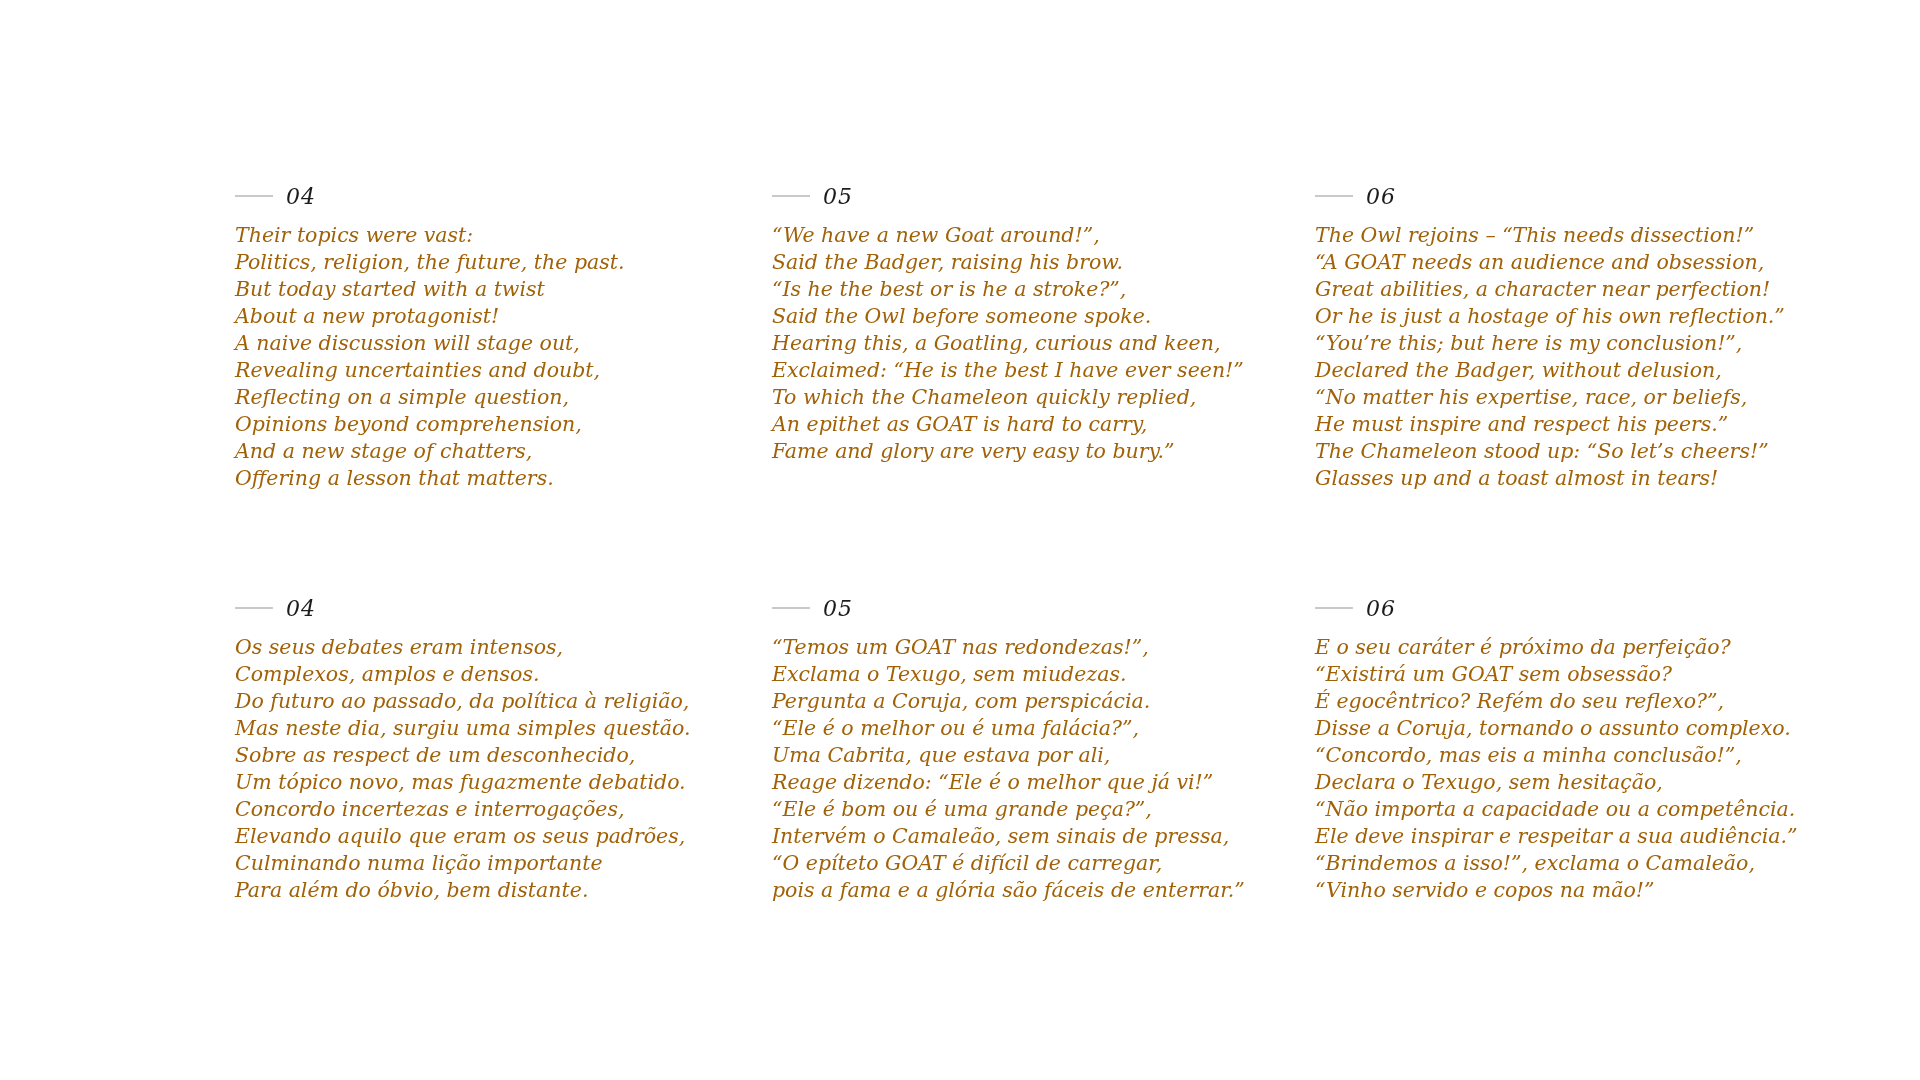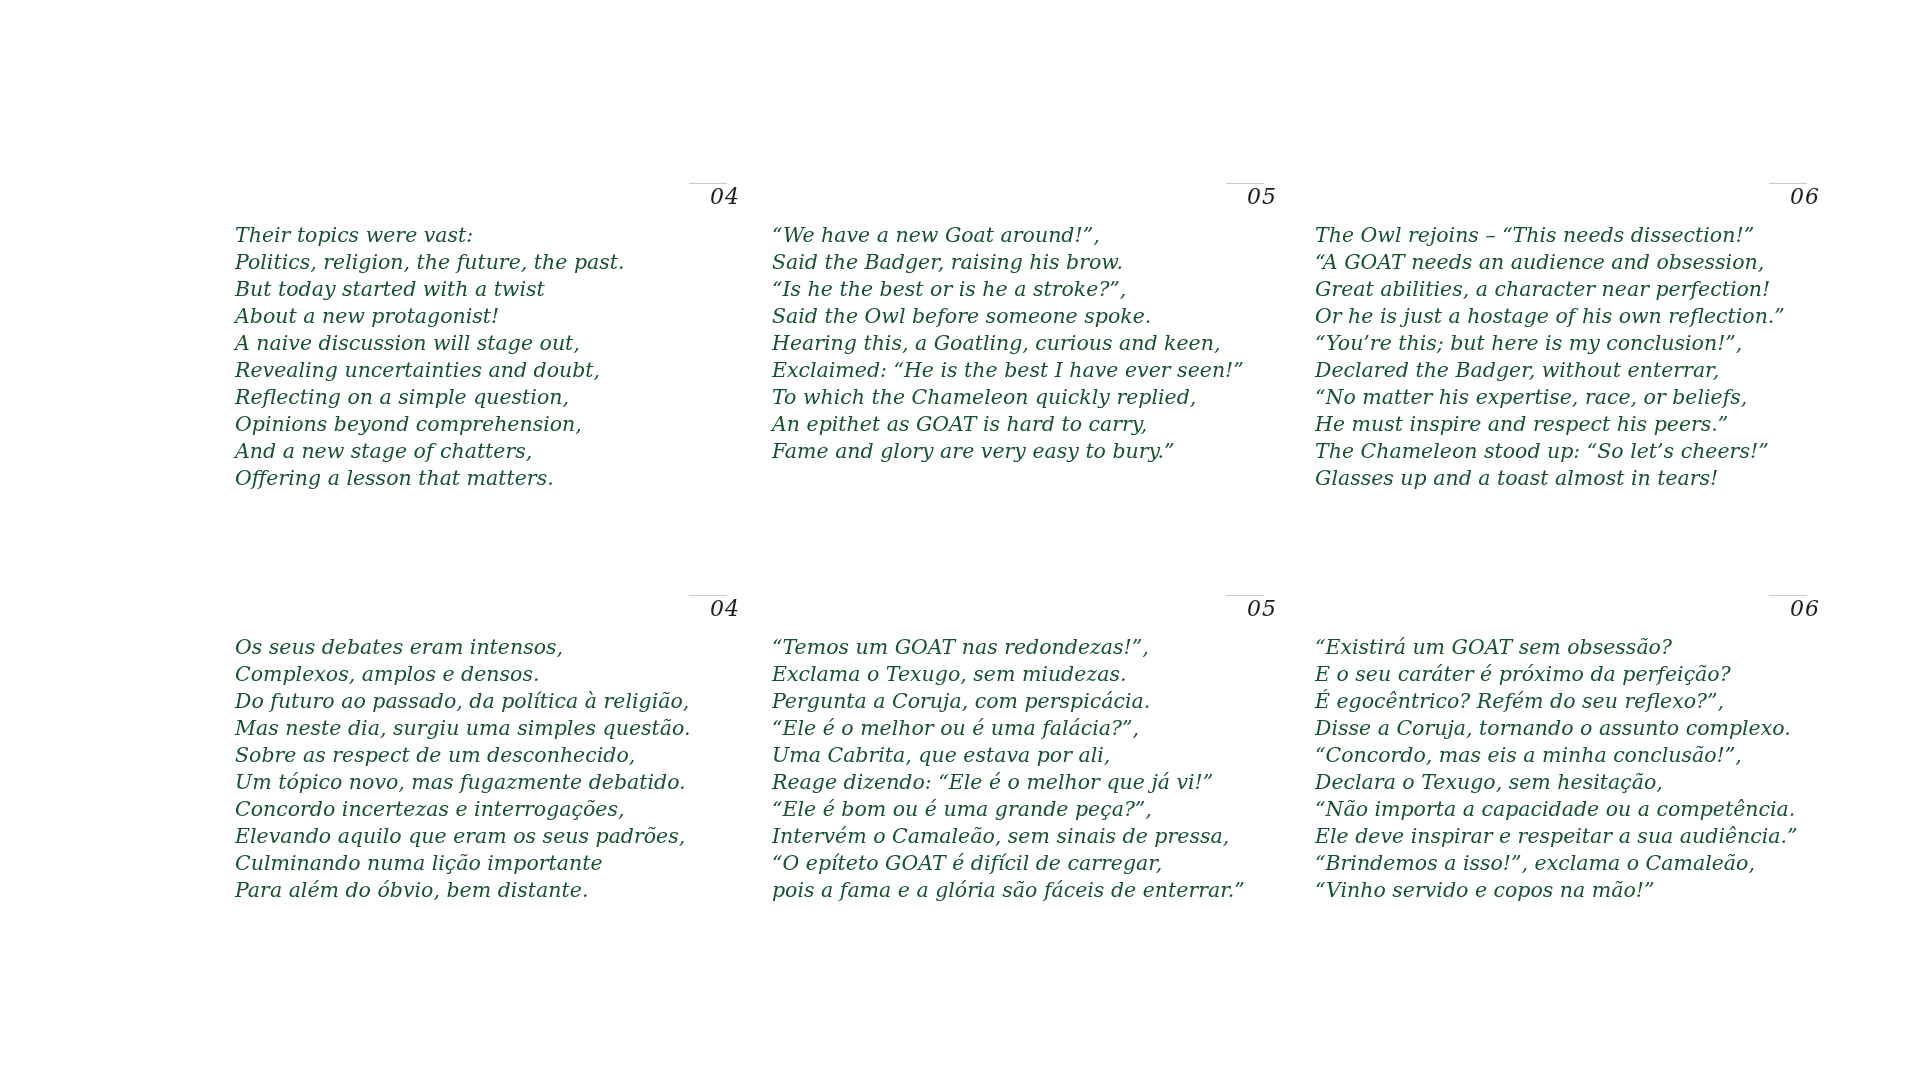--- a/index.html
+++ b/index.html
@@ -14,43 +14,42 @@
     overflow: hidden;
     font-family: "DejaVu Serif", "Liberation Serif", serif;
     color: #1c1c1c;
   }
   .stanza {
     position: absolute;
     width: 505px;
   }
   .stanza-header {
     display: flex;
-    align-items: flex-end;
+    align-items: center;
     height: 26px;
     margin-bottom: 13px;
-    flex-direction: column;
   }
   .rule {
     display: inline-block;
     width: 38px;
     height: 2px;
     background: #c9c9c9;
     margin-right: 13px;
   }
   .stanza-number {
     font-style: italic;
     font-size: 22px;
     letter-spacing: 1px;
     color: #1c1c1c;
   }
   .stanza-lines {
     font-style: italic;
     font-size: 20.5px;
     line-height: 27px;
-    color: #14532d;
+    color: #a16207;
   }
   
   .pos-r1c1 { left: 235px;  top: 183px; }
   .pos-r1c2 { left: 772px;  top: 183px; }
   .pos-r1c3 { left: 1315px; top: 183px; }
   .pos-r2c1 { left: 235px;  top: 595px; }
   .pos-r2c2 { left: 772px;  top: 595px; }
   .pos-r2c3 { left: 1315px; top: 595px; }
 </style>
 </head>
@@ -97,21 +96,21 @@
   <div class="stanza-header">
     <span class="rule"></span>
     <span class="stanza-number">06</span>
   </div>
   <div class="stanza-lines">
       <div class="line">The Owl rejoins – “This needs dissection!”</div>
       <div class="line">“A GOAT needs an audience and obsession,</div>
       <div class="line">Great abilities, a character near perfection!</div>
       <div class="line">Or he is just a hostage of his own reflection.”</div>
       <div class="line">“You’re this; but here is my conclusion!”,</div>
-      <div class="line">Declared the Badger, without enterrar,</div>
+      <div class="line">Declared the Badger, without delusion,</div>
       <div class="line">“No matter his expertise, race, or beliefs,</div>
       <div class="line">He must inspire and respect his peers.”</div>
       <div class="line">The Chameleon stood up: “So let’s cheers!”</div>
       <div class="line">Glasses up and a toast almost in tears!</div>
     </div>
 </div>
 
 <div class="stanza pos-r2c1">
   <div class="stanza-header">
     <span class="rule"></span>
@@ -149,22 +148,22 @@
       <div class="line">pois a fama e a glória são fáceis de enterrar.”</div>
     </div>
 </div>
 
 <div class="stanza pos-r2c3">
   <div class="stanza-header">
     <span class="rule"></span>
     <span class="stanza-number">06</span>
   </div>
   <div class="stanza-lines">
+      <div class="line">E o seu caráter é próximo da perfeição?</div>
       <div class="line">“Existirá um GOAT sem obsessão?</div>
-      <div class="line">E o seu caráter é próximo da perfeição?</div>
       <div class="line">É egocêntrico? Refém do seu reflexo?”,</div>
       <div class="line">Disse a Coruja, tornando o assunto complexo.</div>
       <div class="line">“Concordo, mas eis a minha conclusão!”,</div>
       <div class="line">Declara o Texugo, sem hesitação,</div>
       <div class="line">“Não importa a capacidade ou a competência.</div>
       <div class="line">Ele deve inspirar e respeitar a sua audiência.”</div>
       <div class="line">“Brindemos a isso!”, exclama o Camaleão,</div>
       <div class="line">“Vinho servido e copos na mão!”</div>
     </div>
 </div>

